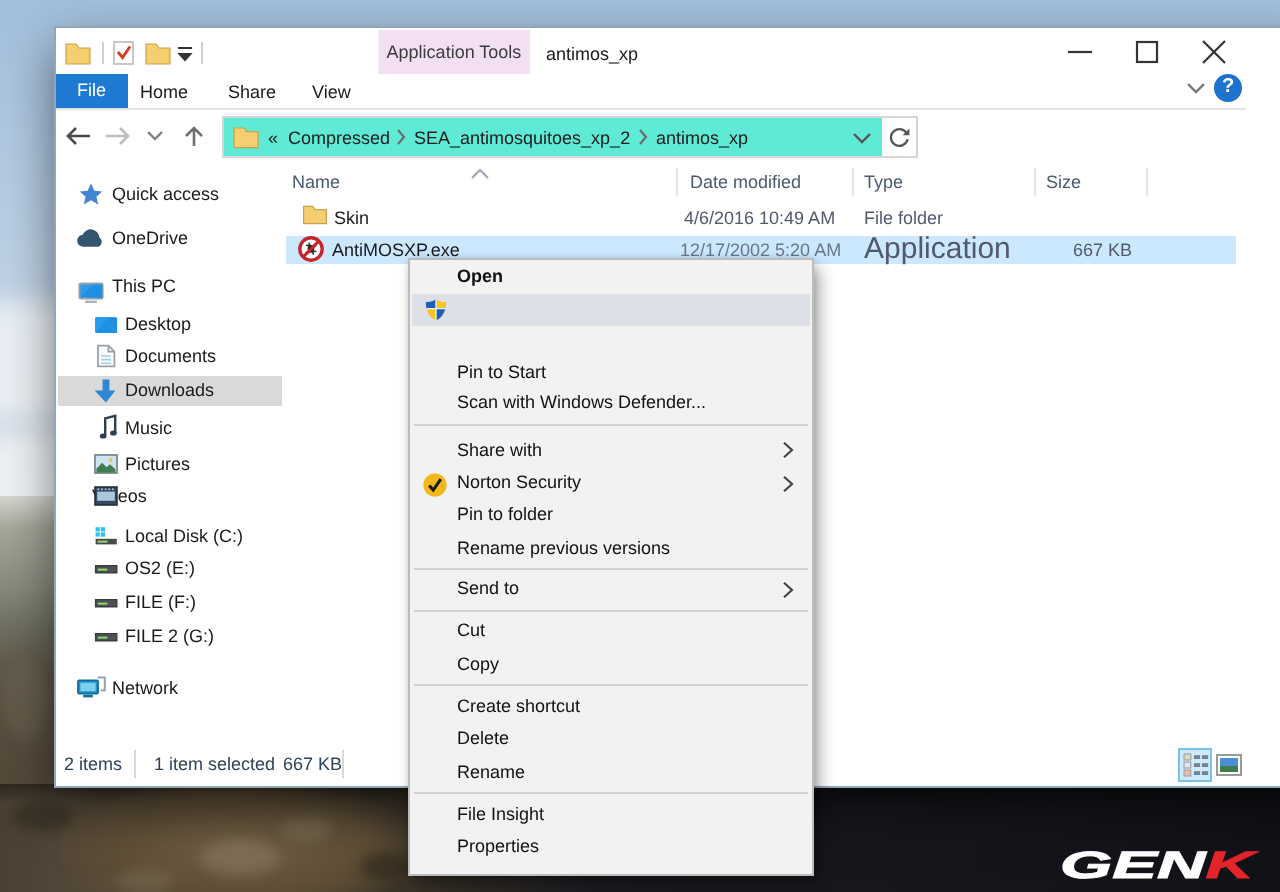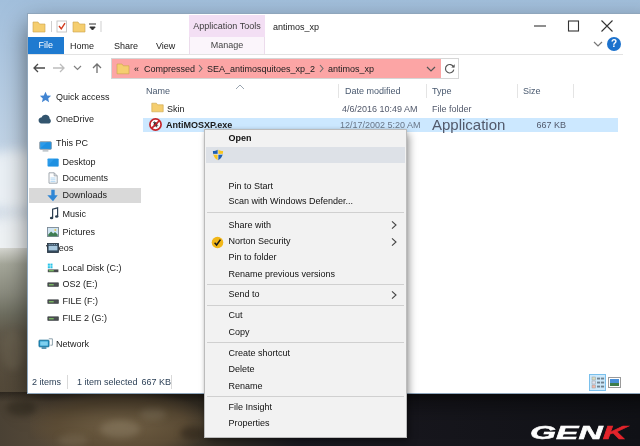--- a/index.html
+++ b/index.html
@@ -68,38 +68,35 @@
     <path d="M6 8h12" stroke="#333" stroke-width="1.1"></path>
     <rect x="40.5" y="3" width="10" height="10" fill="none" stroke="#333" stroke-width="1.1"></rect>
     <path d="M73.5 2.5l11 11M84.5 2.5l-11 11" stroke="#333" stroke-width="1.1"></path>
   </svg>
 
   <div class="abs" style="left:0;top:23px;width:35.5px;height:17px;background:#1e7ad0;
       color:#fff;font-size:9px;text-align:center;line-height:17px;">File</div>
   <div class="t txt" style="left:42px;top:27px;">Home</div>
   <div class="t txt" style="left:86px;top:27px;">Share</div>
   <div class="t txt" style="left:128px;top:27px;">View</div>
-  <div class="abs" style="left:161px;top:23px;width:76px;height:17px;background:#fbf5fb;
-      border-left:1px solid #ecdcec;border-right:1px solid #ecdcec;box-sizing:border-box;
-      font-size:9px;color:#454545;text-align:center;line-height:17px;">Manage</div>
   <div class="abs" style="left:0;top:40px;width:595px;height:1px;background:#e3e3e3;"></div>
 
   <svg class="abs" style="left:563px;top:25px;" width="14" height="10" viewBox="0 0 14 10">
     <path d="M3 3l4 4 4-4" stroke="#777" stroke-width="1.2" fill="none"></path>
   </svg>
   <div class="abs" style="left:579px;top:23px;width:14px;height:14px;border-radius:50%;
       background:#1c72cd;color:#fff;font-size:10px;font-weight:bold;text-align:center;line-height:14px;">?</div>
 
   <svg class="abs" style="left:3px;top:46px;" width="78" height="16" viewBox="0 0 78 16">
     <path d="M3 8h11M7 4l-4 4 4 4" stroke="#4a4a4a" stroke-width="1.3" fill="none"></path>
     <path d="M22 8h11M29 4l4 4-4 4" stroke="#bdbdbd" stroke-width="1.3" fill="none"></path>
     <path d="M43 6l3.5 3.5L50 6" stroke="#808080" stroke-width="1.2" fill="none"></path>
     <path d="M66 13V4M62 8l4-4 4 4" stroke="#707070" stroke-width="1.3" fill="none"></path>
   </svg>
-  <div class="abs" style="left:83px;top:44px;width:330px;height:19px;border:1px solid #d6d6d6;background:#fca5a5;">
+  <div class="abs" style="left:83px;top:44px;width:330px;height:19px;border:1px solid #d6d6d6;background:#5eead4;">
     <svg class="abs" style="left:4px;top:3px;" width="14" height="13" viewBox="0 0 14 13">
       <path d="M1 2h5l1.3 1.8H13v8H1z" fill="#f5ce6f" stroke="#caa24a" stroke-width=".6"></path>
     </svg>
     <div class="t txt" style="left:22px;top:5px;color:#202020;">«&nbsp;&nbsp;Compressed</div>
     <svg class="abs" style="left:85px;top:5px;" width="7" height="9" viewBox="0 0 7 9">
         <path d="M2 1l3 3.5L2 8" stroke="#6b6b6b" stroke-width="1.1" fill="none"></path>
       </svg>
     <div class="t txt" style="left:95px;top:5px;color:#202020;">SEA_antimosquitoes_xp_2</div>
     <svg class="abs" style="left:206px;top:5px;" width="7" height="9" viewBox="0 0 7 9">
         <path d="M2 1l3 3.5L2 8" stroke="#6b6b6b" stroke-width="1.1" fill="none"></path>
@@ -223,21 +220,21 @@
   <div class="t" style="left:314px;top:89.5px;font-size:9px;color:#52596b;line-height:10px;">4/6/2016 10:49 AM</div>
   <div class="t" style="left:404px;top:89.5px;font-size:9px;color:#52596b;line-height:10px;">File folder</div>
 
   <div class="abs" style="left:115px;top:103.5px;width:475px;height:14.5px;background:#cce8ff;"></div>
   <svg class="abs" style="left:121px;top:104px;" width="13" height="13" viewBox="0 0 13 13">
     <circle cx="6.5" cy="6.5" r="5.6" fill="#fff" stroke="#c6262b" stroke-width="1.7"></circle>
     <path d="M4 4.6l5 .6M3.8 8.4l5.4-.8M5.4 3.4l2.4 6" stroke="#333" stroke-width=".8"></path>
     <circle cx="6.5" cy="6.3" r="1.7" fill="#222"></circle>
     <path d="M2.6 10.4L10.4 2.6" stroke="#c6262b" stroke-width="1.6"></path>
   </svg>
-  <div class="t txt" style="left:138px;top:105.5px;font-weight:bold;">AntiMOSXP.exe</div>
+  <div class="t txt" style="left:138px;top:105.5px;">AntiMOSXP.exe</div>
   <div class="t" style="left:312px;top:105.5px;font-size:9px;color:#6a7788;line-height:10px;">12/17/2002 5:20 AM</div>
   <div class="t" style="left:404px;top:105.5px;font-size:15px;color:#52596b;line-height:10px;">Application</div>
   <div class="t" style="left:500px;top:105.5px;width:38px;text-align:right;font-size:9px;color:#52596b;line-height:10px;">667 KB</div>
 
   <div class="t" style="left:4px;top:363px;font-size:9px;color:#2e4258;line-height:10px;">2 items</div>
   <div class="abs" style="left:39px;top:361px;width:1px;height:14px;background:#d9d9d9;"></div>
   <div class="t" style="left:49px;top:363px;font-size:9px;color:#2e4258;line-height:10px;">1 item selected</div>
   <div class="t" style="left:113.5px;top:363px;font-size:9px;color:#2e4258;line-height:10px;">667 KB</div>
   <div class="abs" style="left:143px;top:361px;width:1px;height:14px;background:#d9d9d9;"></div>
   <div class="abs" style="left:561px;top:360px;width:15px;height:15px;background:#cde9fb;border:1.5px solid #7ac0ec;">

